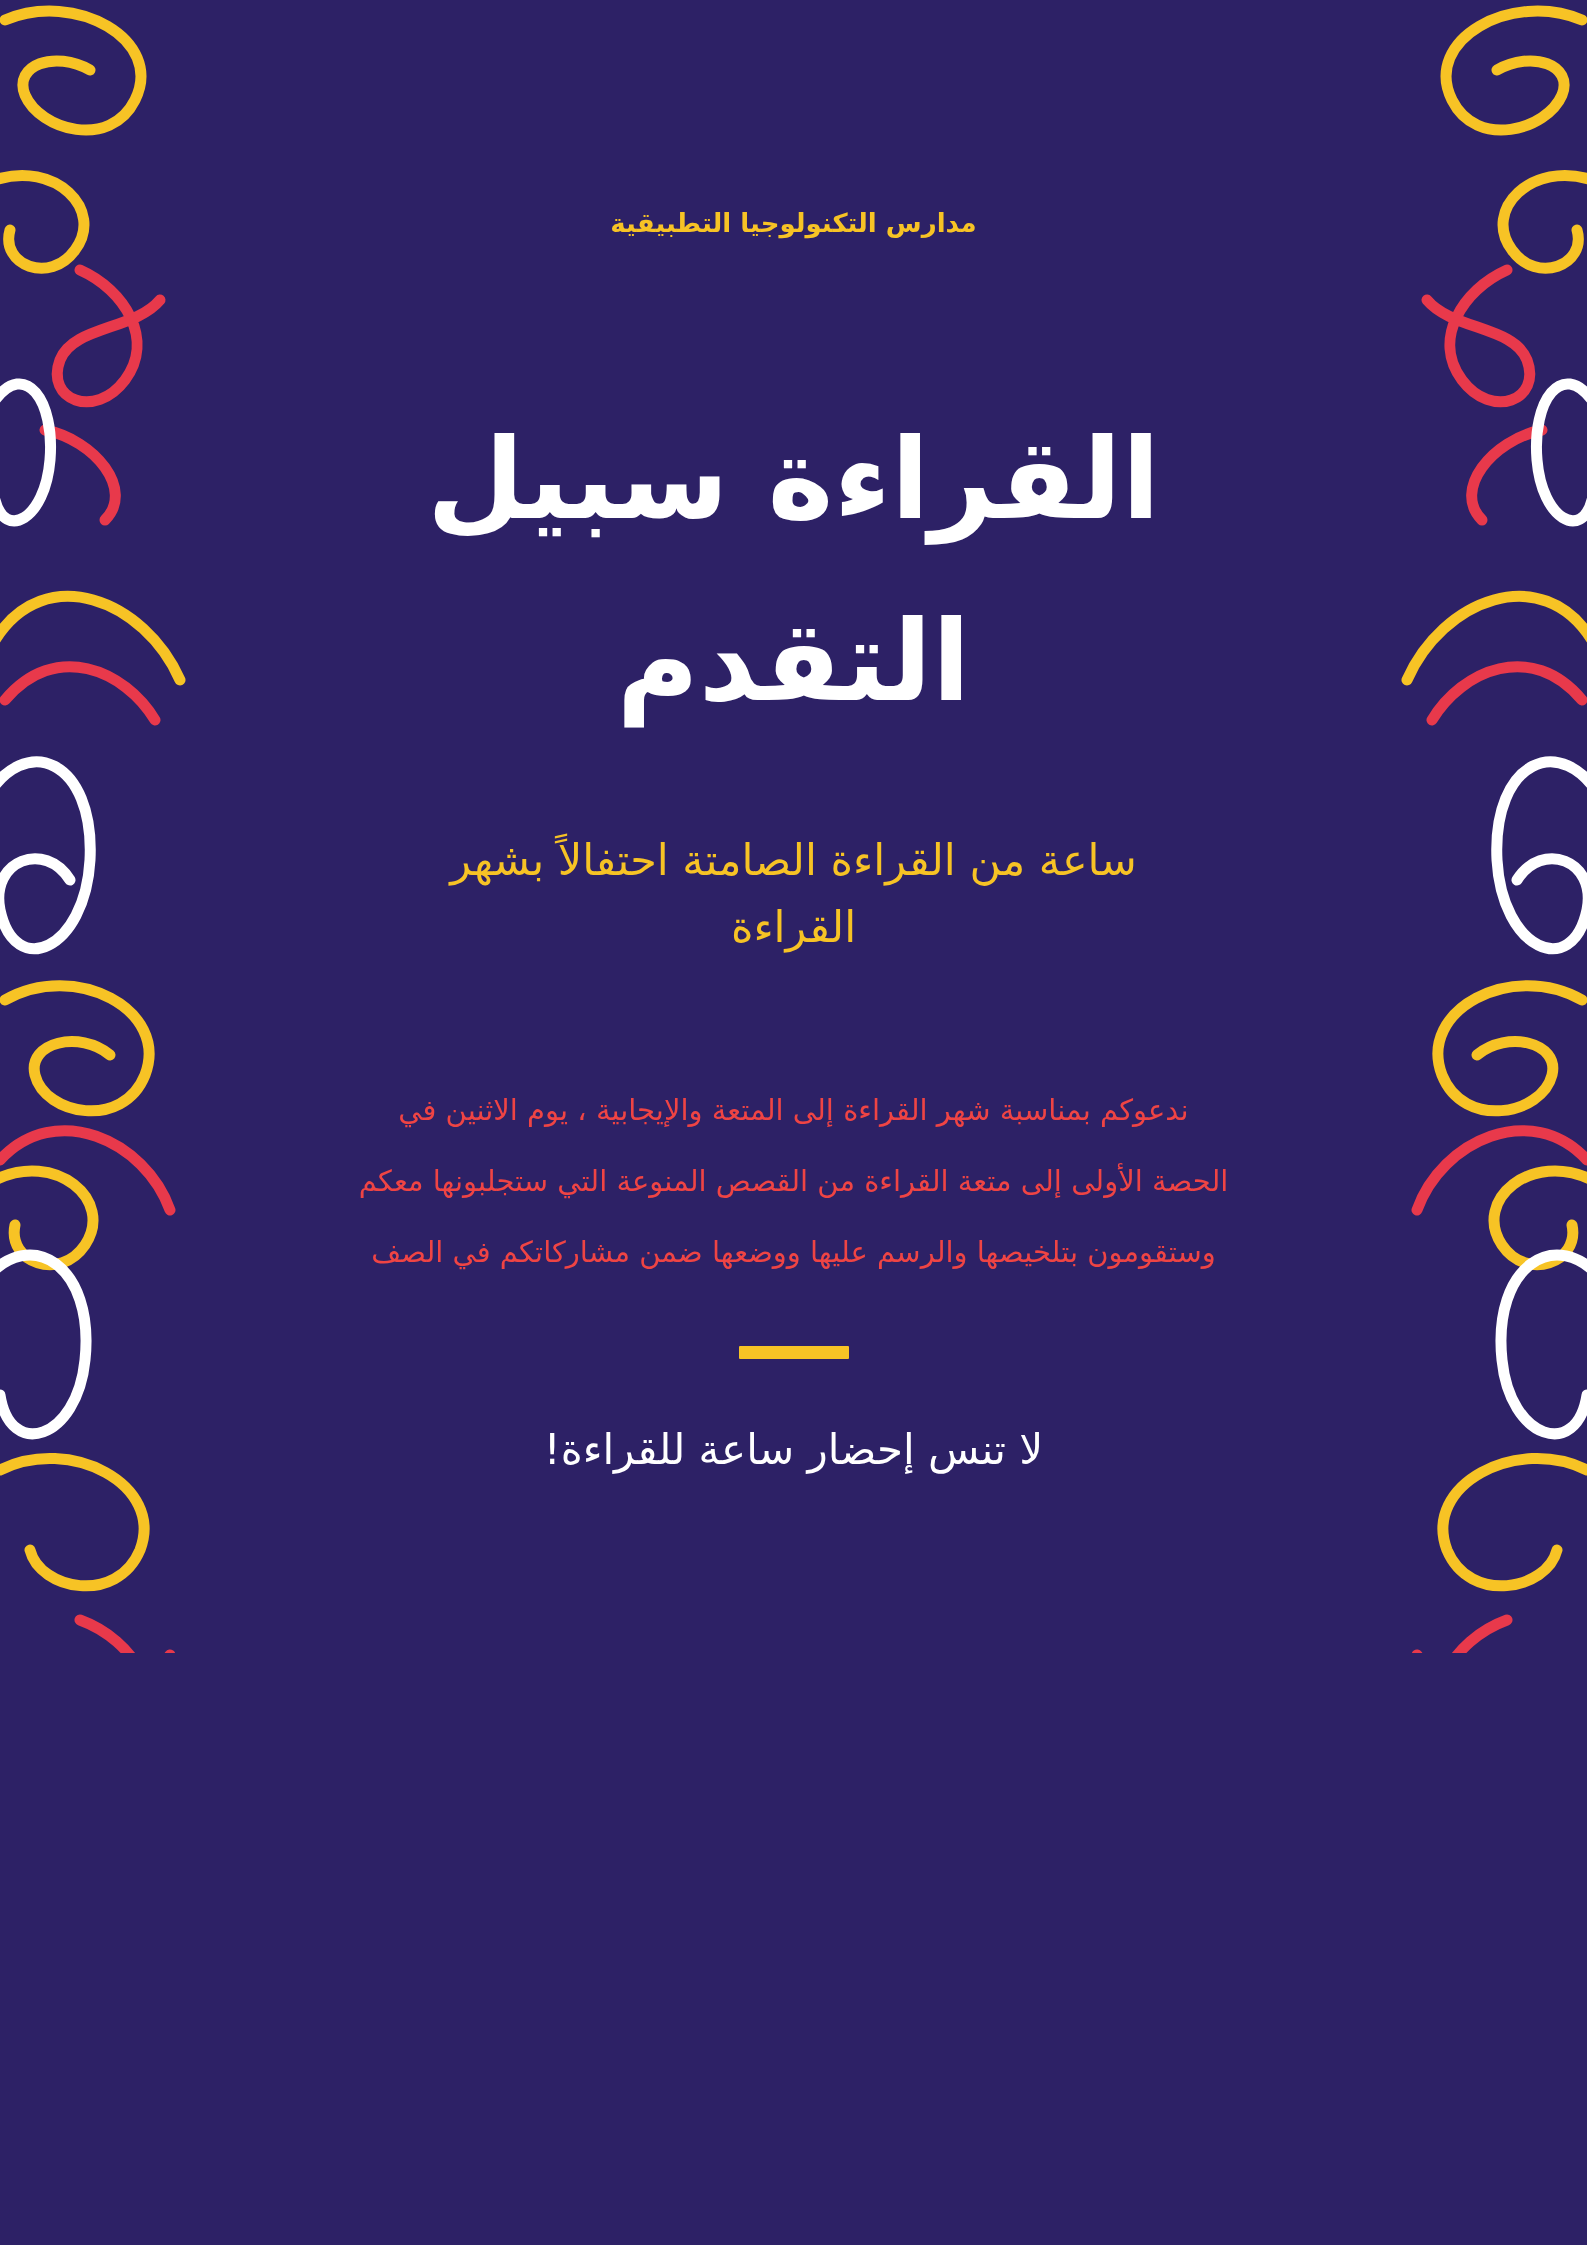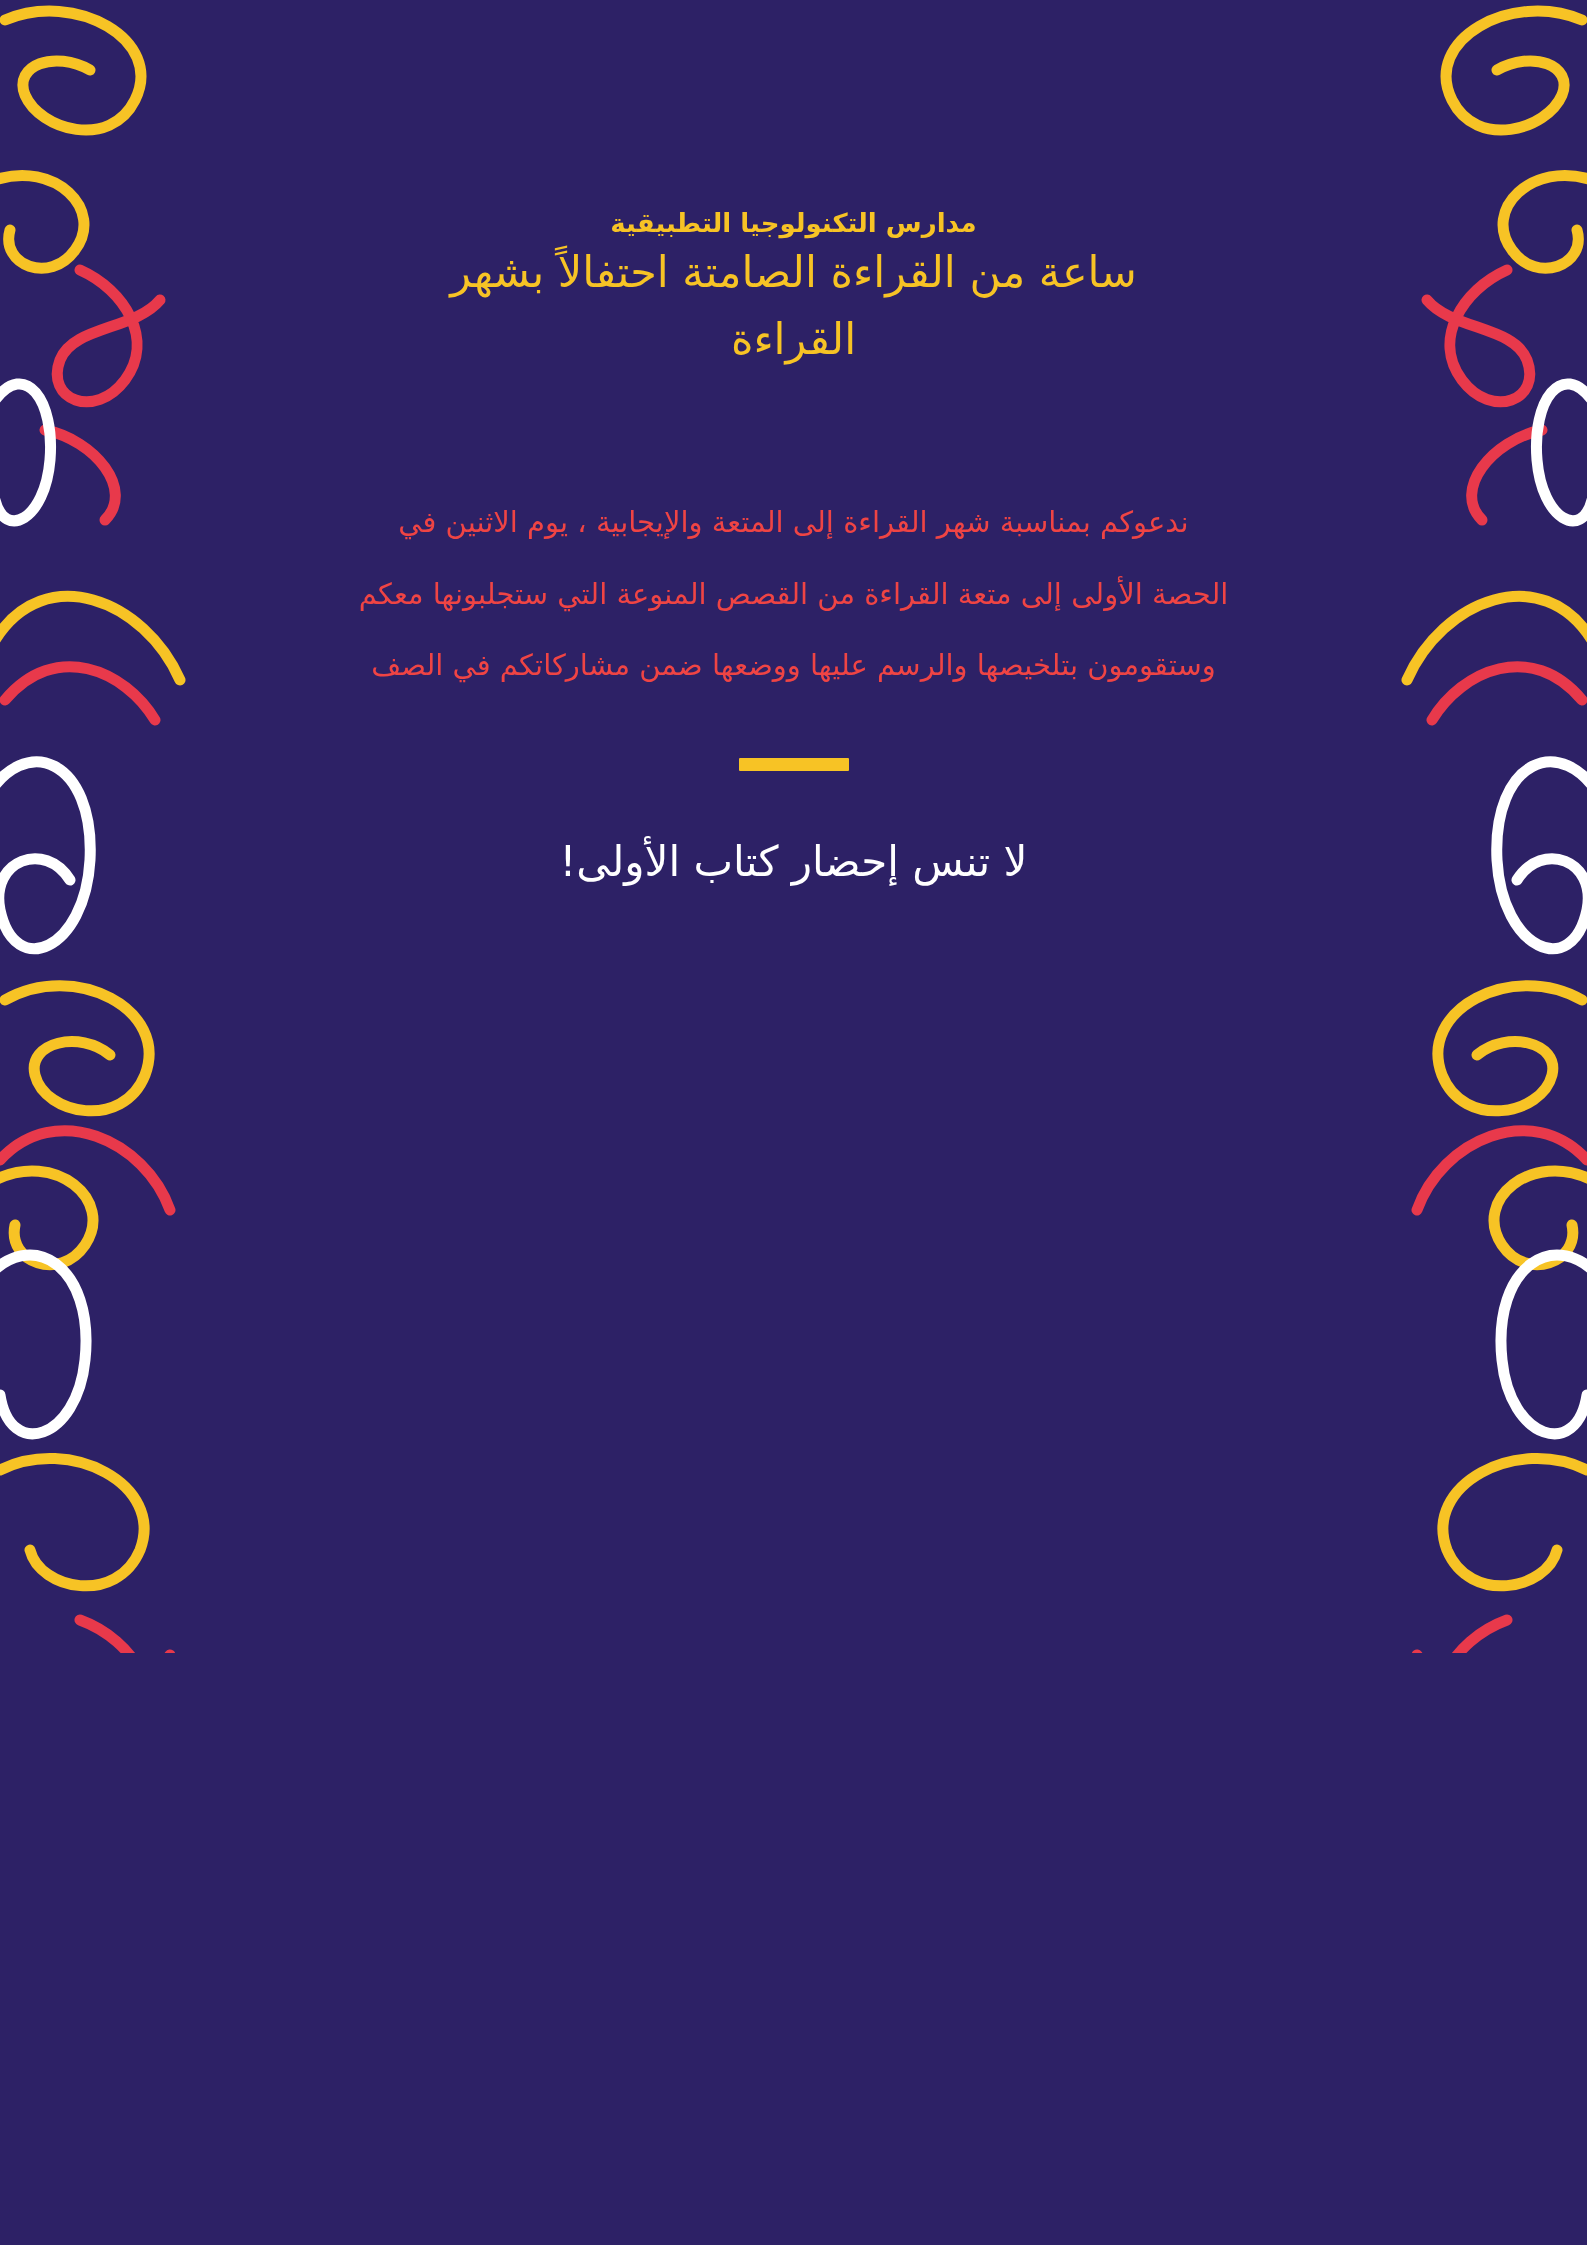--- a/index.html
+++ b/index.html
@@ -170,23 +170,24 @@
         <path d="M30 2060 C 100 2020, 190 2070, 215 2130" stroke="#f7c325"></path>
         <path d="M20 2120 C 80 2150, 130 2200, 110 2240" stroke="#e8394b"></path>
         <path d="M0 2180 C 50 2145, 110 2180, 130 2230" stroke="#e8394b"></path>
       </g>
     </svg>
   </div>
 
   <div class="content">
     <div class="school-name">مدارس التكنولوجيا التطبيقية</div>
 
+    <h1 class="headline">القراءة سبيل التقدم</h1>
 
     <div class="subtitle">ساعة من القراءة الصامتة احتفالاً بشهر القراءة</div>
 
     <p class="body-text">ندعوكم بمناسبة شهر القراءة إلى المتعة والإيجابية ، يوم الاثنين في الحصة الأولى إلى متعة القراءة من القصص المنوعة التي ستجلبونها معكم وستقومون بتلخيصها والرسم عليها ووضعها ضمن مشاركاتكم في الصف</p>
 
     <div class="divider"></div>
 
-    <div class="footnote">لا تنس إحضار كتاب الأولى!</div>
+    <div class="footnote">لا تنس إحضار ساعة للقراءة!</div>
   </div>
 
 </div>
 
 </body></html>

